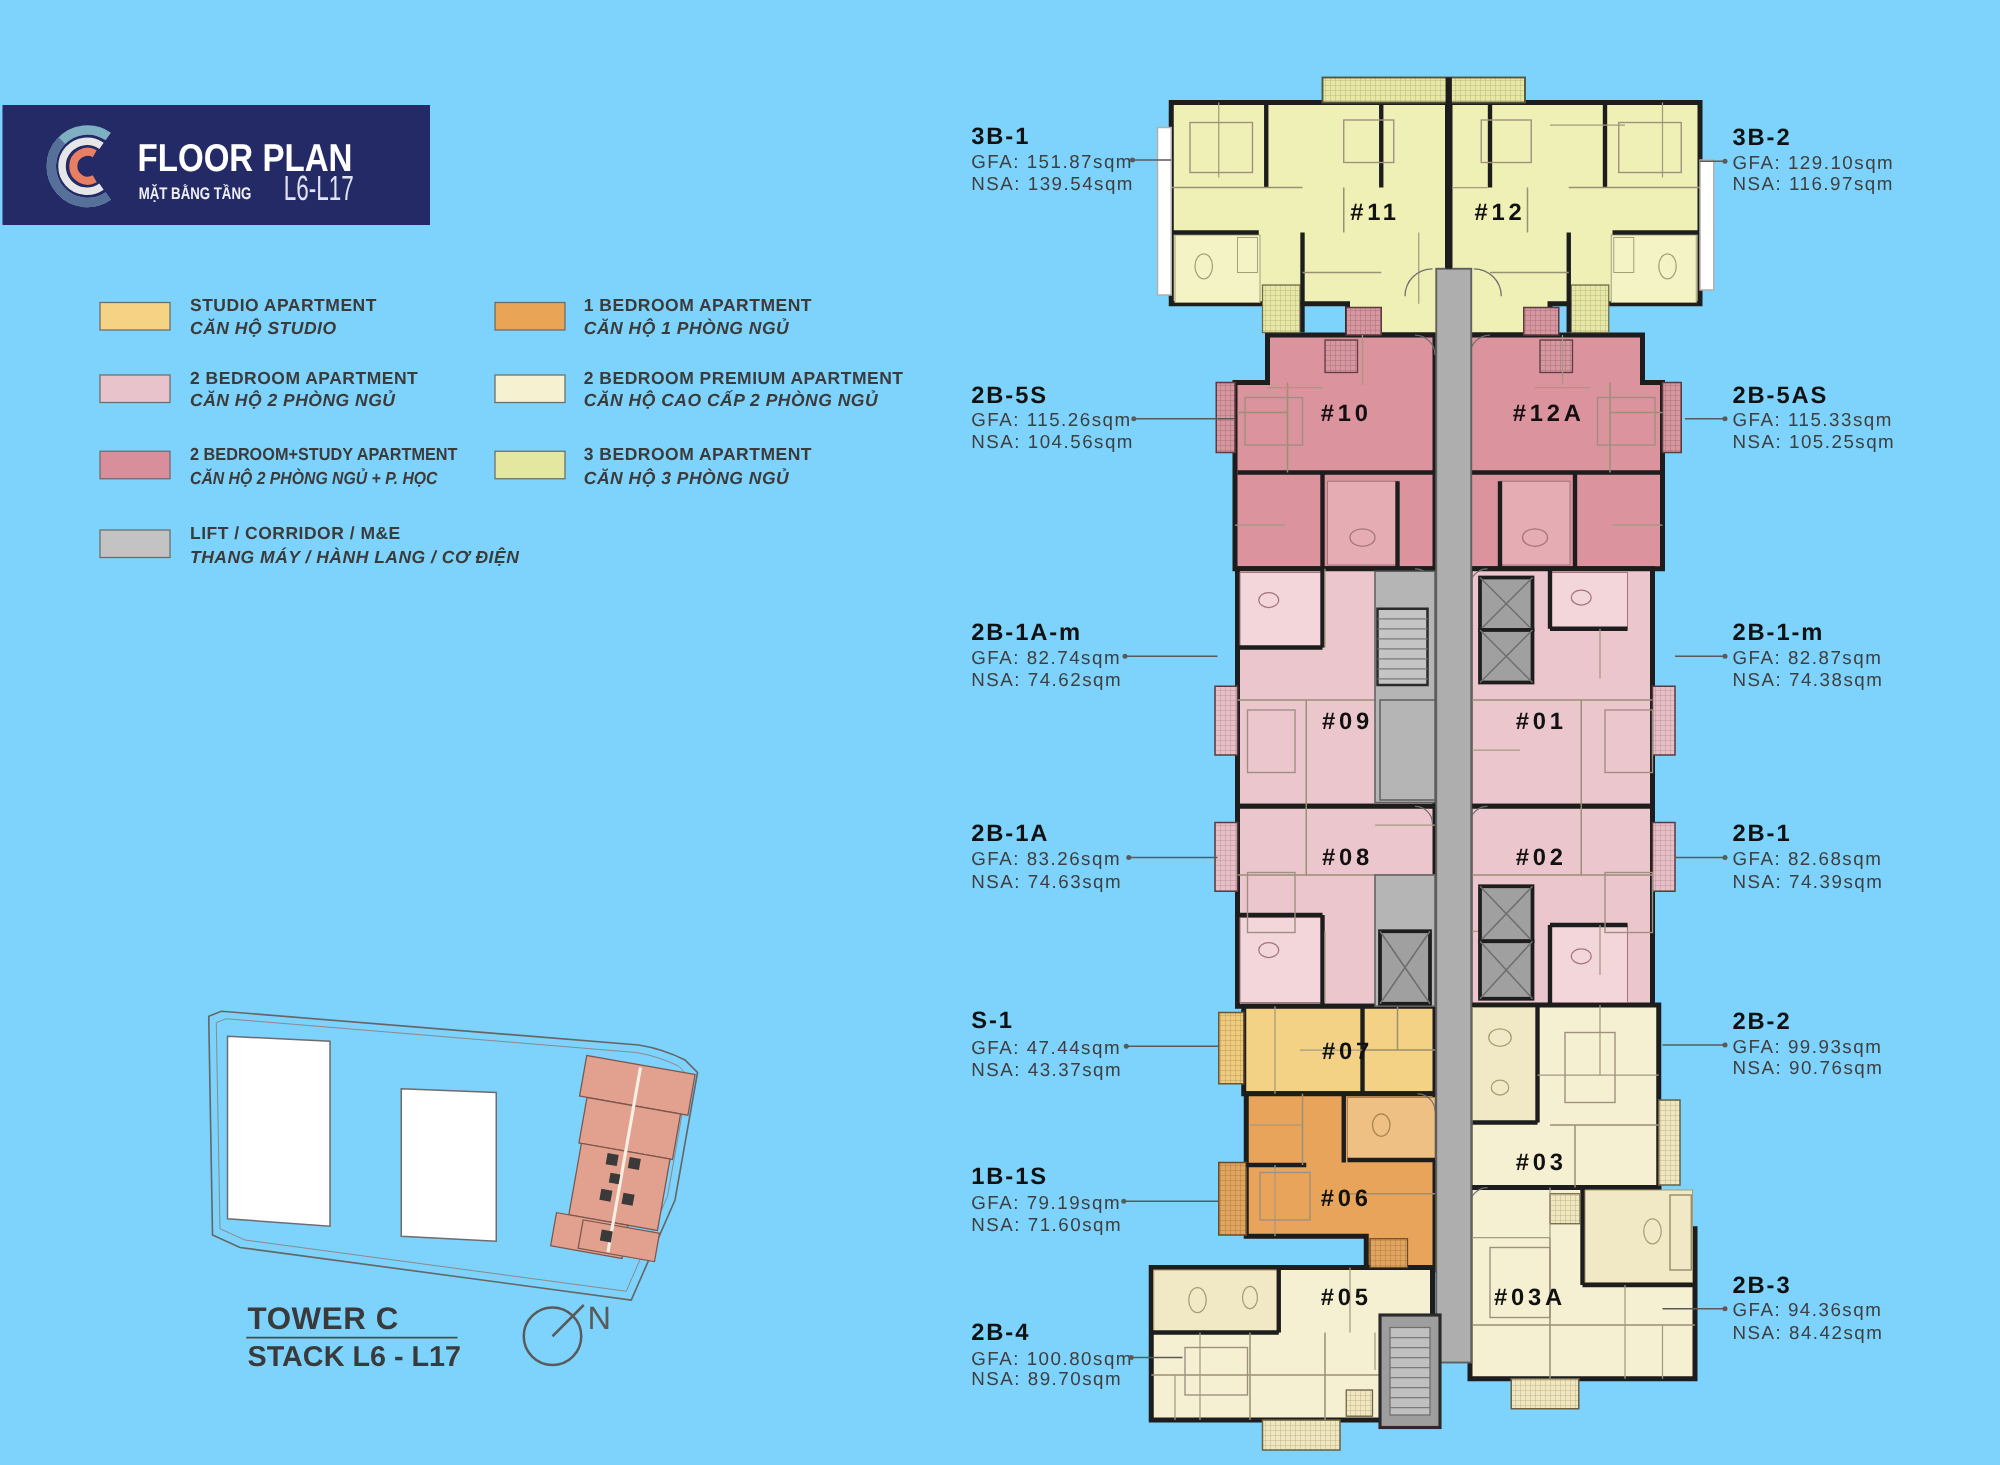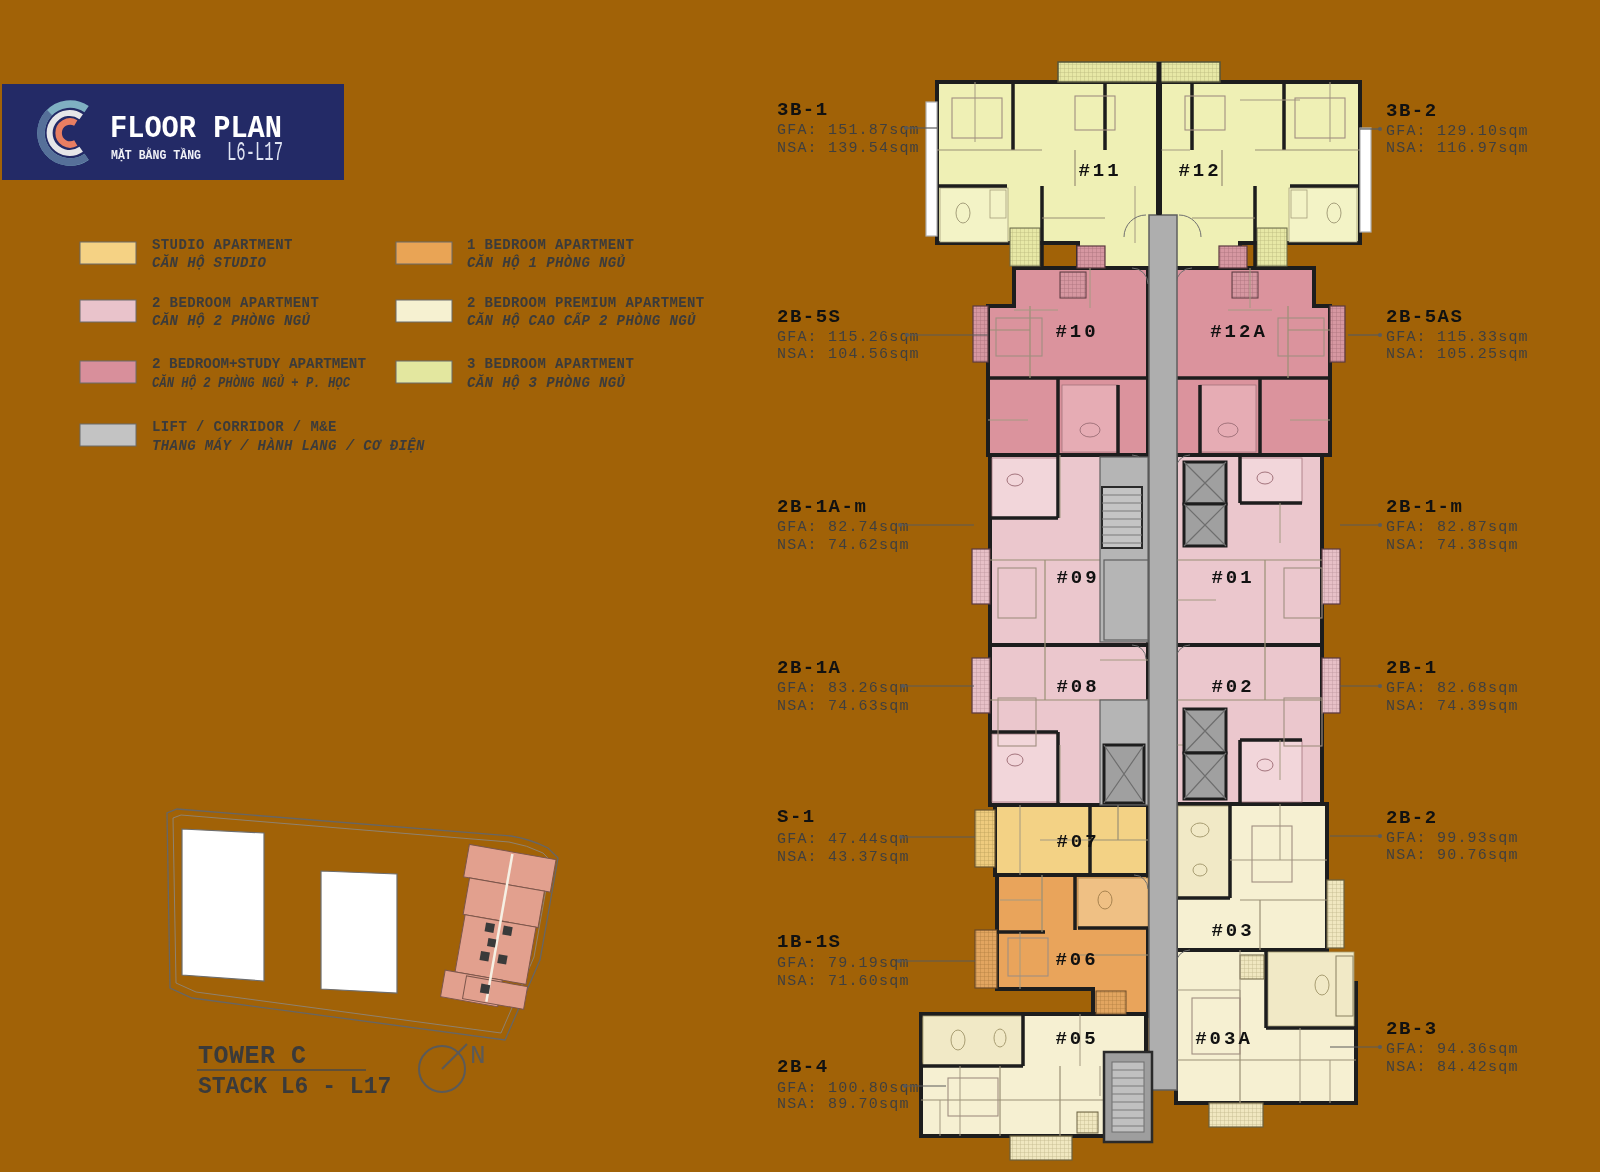--- a/index.html
+++ b/index.html
@@ -1,17 +1,17 @@
 <!DOCTYPE html>
 <html><head>
 <meta charset="utf-8">
 <style>
   html,body{margin:0;padding:0;background:#ffffff;}
-  #page{position:relative;width:1600px;height:1172px;background:#a16207;overflow:hidden;
-        font-family:Liberation Mono, monospace;}
+  #page{position:relative;width:1600px;height:1172px;background:#7dd3fc;overflow:hidden;
+        font-family:Liberation Sans, sans-serif;}
   svg{position:absolute;left:0;top:0;}
 </style>
 </head>
 <body>
 <div id="page">
 <svg width="1600" height="1172" viewBox="0 0 1600 1172">
 <defs>
 
   <pattern id="hy" width="4" height="4" patternUnits="userSpaceOnUse">
     <rect width="4" height="4" fill="#e7e8a6"></rect>

